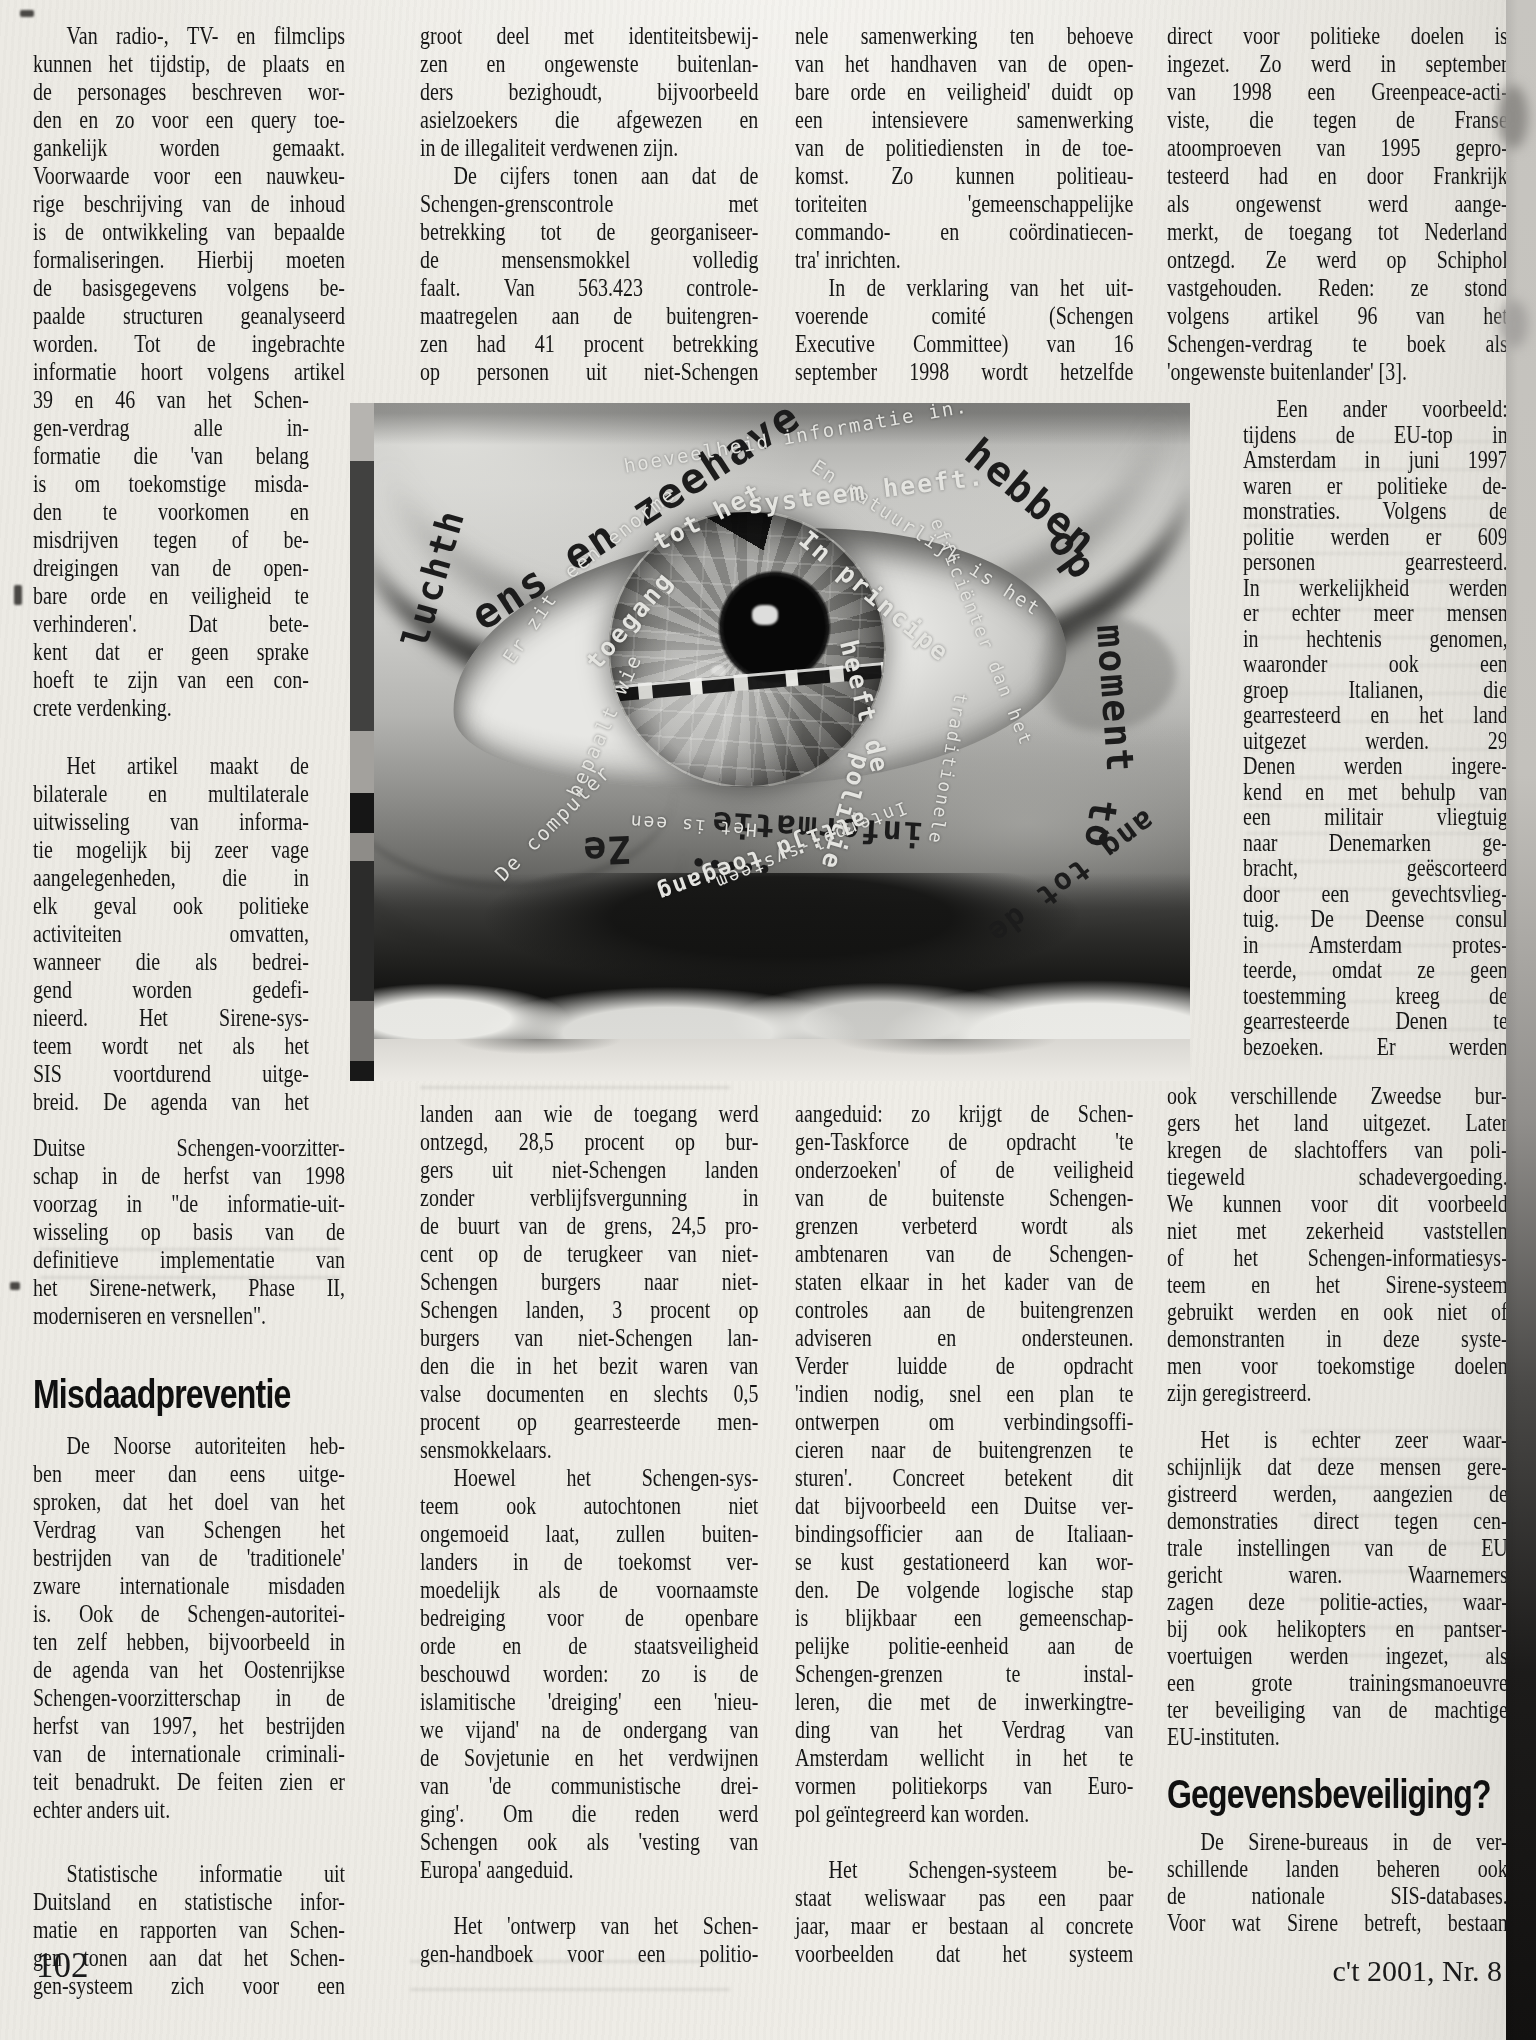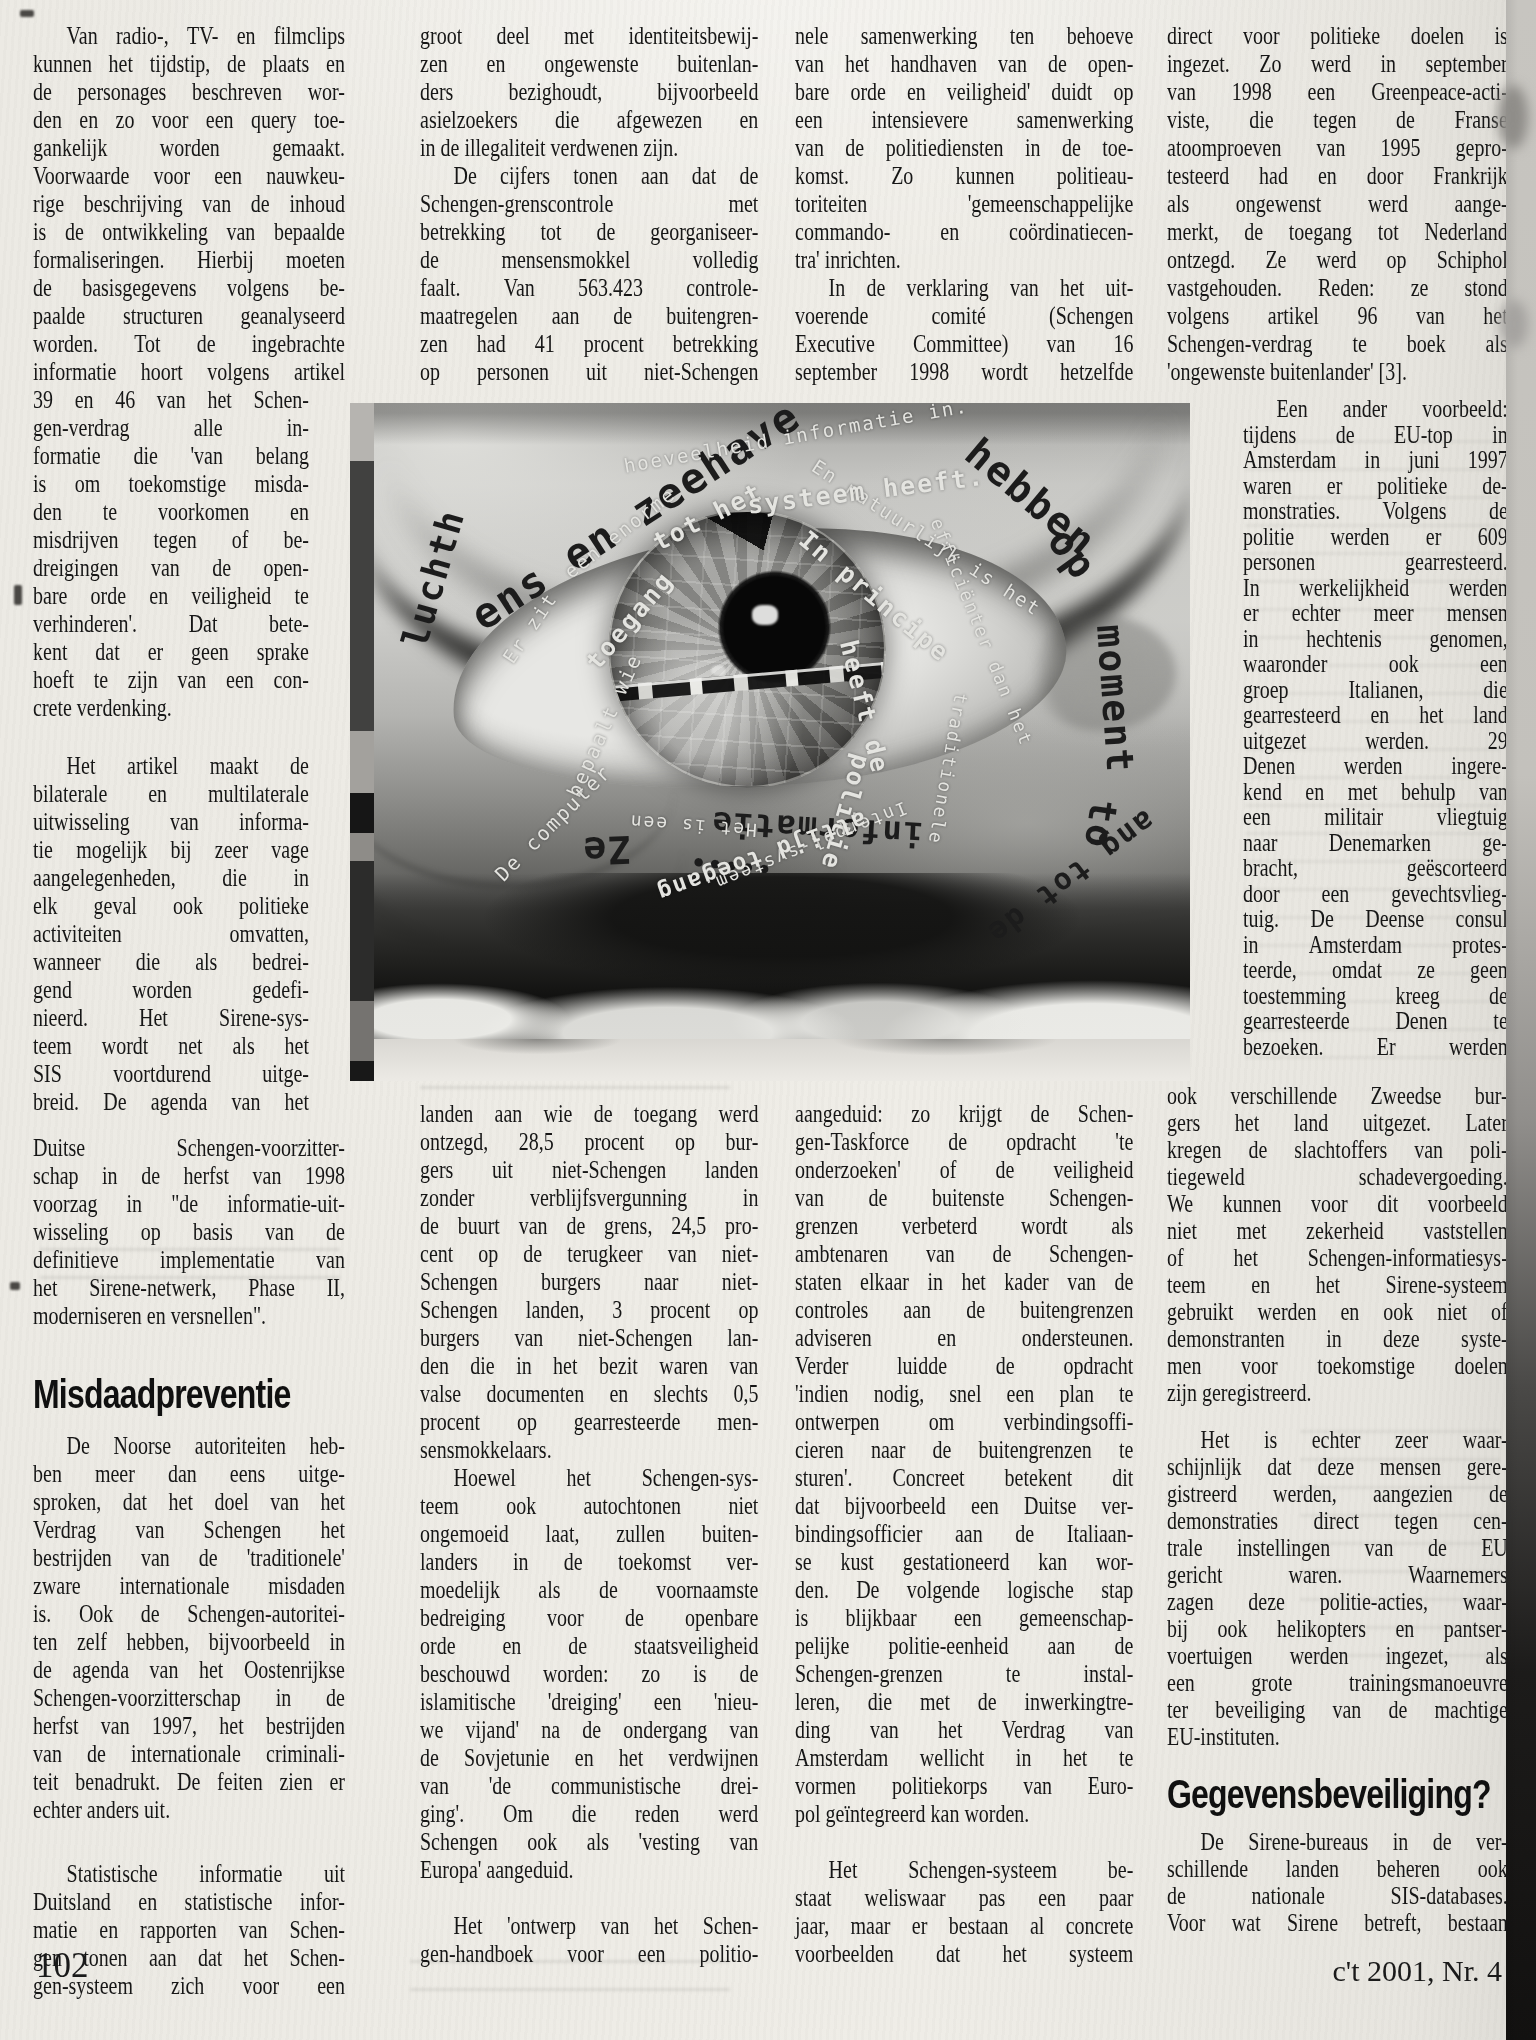--- a/index.html
+++ b/index.html
@@ -1509,21 +1509,21 @@
             <span>wat</span>
             <span>Sirene</span>
             <span>betreft,</span>
             <span>bestaan</span>
           </div>
         </div>
       </div>
     </div>
 
   <div class="footer-left">102</div>
-  <div class="footer-right">c't 2001, Nr. 4</div>
+  <div class="footer-right">c't 2001, Nr. 8</div>
 
   <div class="edge"></div>
   <div class="smudge" style="left:1498px;top:85px;width:30px;height:64px;background:#8f8d89;"></div>
   <div class="smudge" style="left:1500px;top:300px;width:28px;height:48px;background:#a5a3a0;"></div>
   <div class="speck" style="left:20px;top:10px;width:14px;height:7px;"></div>
   <div class="speck" style="left:14px;top:585px;width:8px;height:20px;"></div>
   <div class="speck" style="left:10px;top:1282px;width:10px;height:8px;"></div>
 </div>
 
 </body></html>

